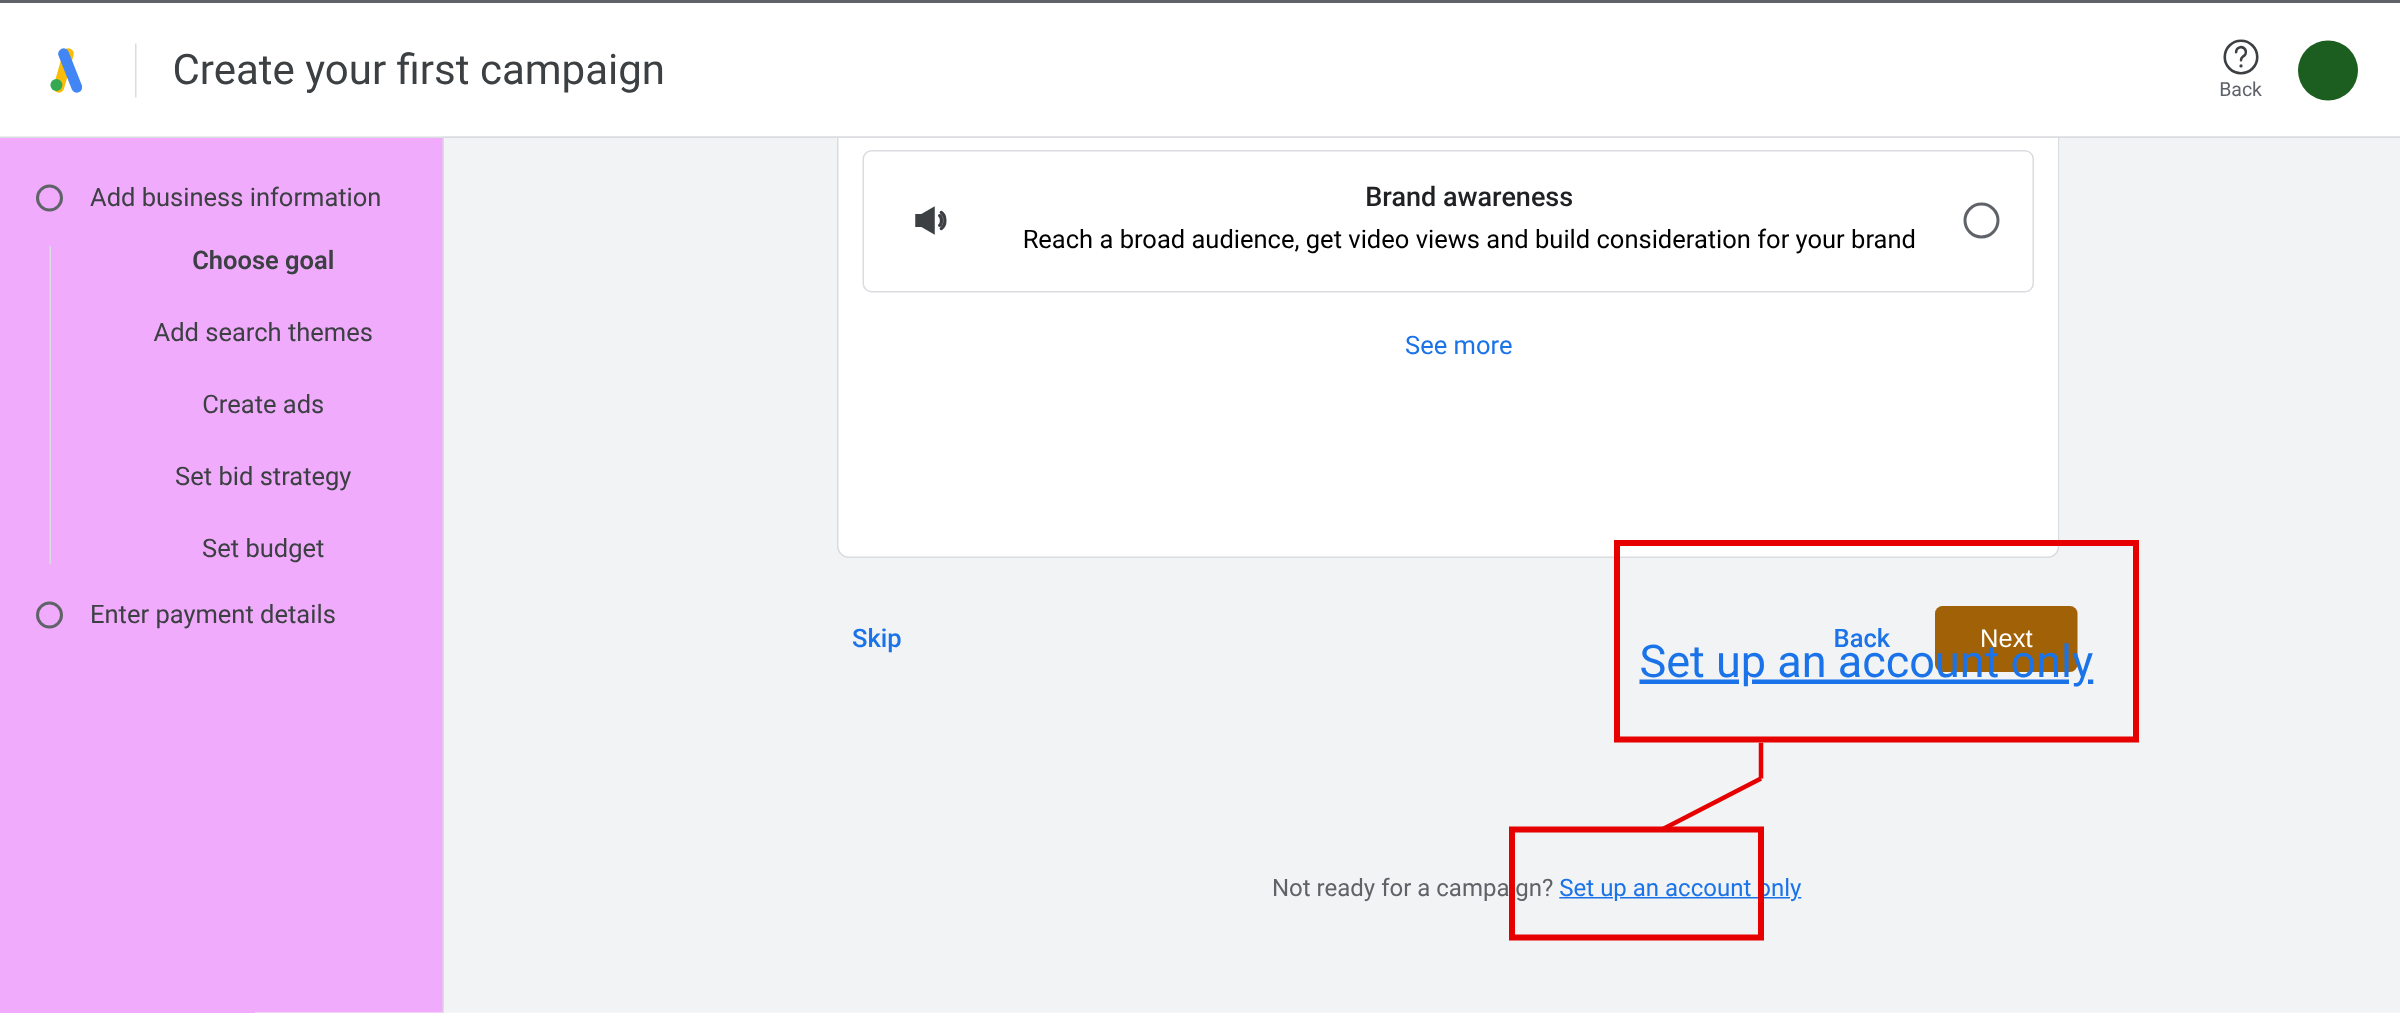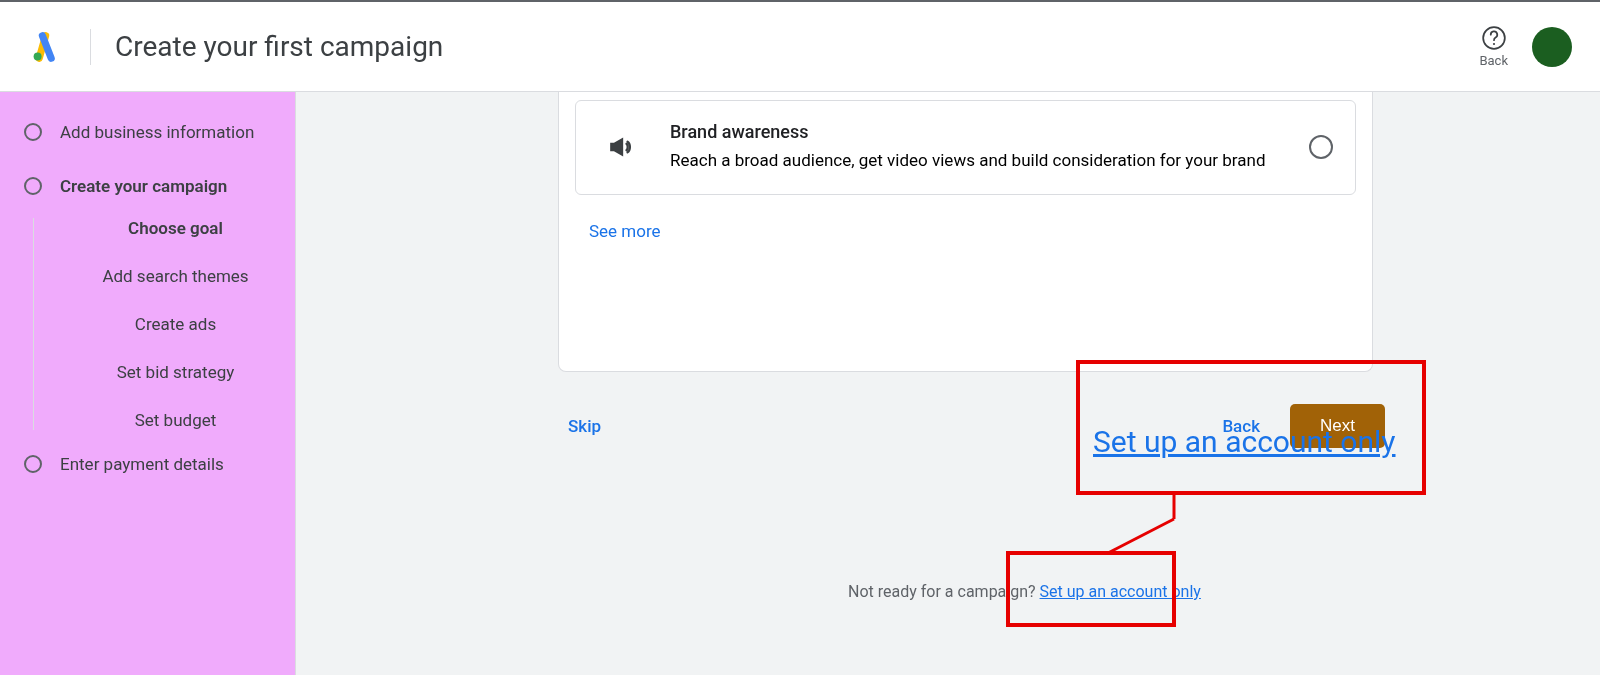--- a/index.html
+++ b/index.html
@@ -118,20 +118,21 @@
     .card {
       margin-top: 0;
       margin-left: 30px;
       width: 815px;
       height: 280px;
       background: #fff;
       border-radius: 0 0 8px 8px;
       border: 1px solid #dadce0;
       border-top: none;
       padding: 8px 16px 0 16px;
+      text-align: center;
     }
     .goal-item {
       border: 1px solid #dadce0;
       border-radius: 6px;
       padding: 20px 22px;
       display: flex;
       align-items: center;
       cursor: pointer;
     }
     .goal-icon {
@@ -272,24 +273,20 @@
   </div>
   <div class="avatar"></div>
 </div>
 
 <div class="body-wrap">
   <div class="sidebar">
     <div class="side-step">
       <div class="step-circle"></div>
       <div class="step-label">Add business information</div>
     </div>
-    <div class="side-step">
-      <div class="step-circle"></div>
-      <div class="step-label bold">Create your campaign</div>
-    </div>
     <div class="substeps">
       <div class="substep bold">Choose goal</div>
       <div class="substep">Add search themes</div>
       <div class="substep">Create ads</div>
       <div class="substep">Set bid strategy</div>
       <div class="substep">Set budget</div>
     </div>
     <div class="side-step">
       <div class="step-circle"></div>
       <div class="step-label">Enter payment details</div>

